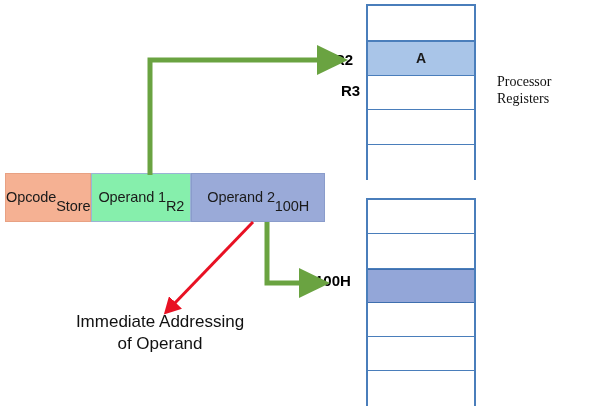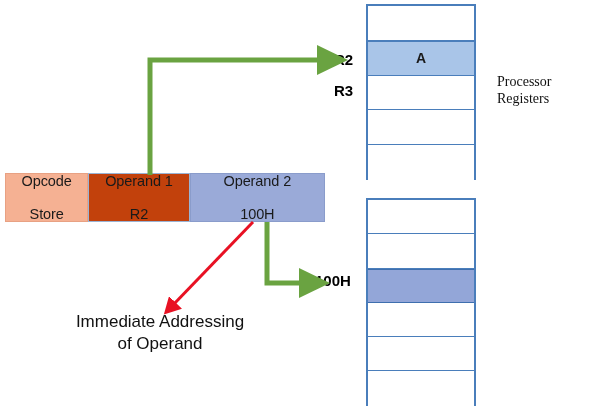--- a/index.html
+++ b/index.html
@@ -25,36 +25,36 @@
     top: 173px;
     width: 320px;
     height: 49px;
     display: flex;
     box-sizing: border-box;
   }
   .instr-cell {
     box-sizing: border-box;
     border: 1px solid #9ab3d4;
     display: flex;
-    flex-direction: column;
+    flex-direction: row;
     align-items: center;
     justify-content: center;
     font-size: 14.5px;
     color: #1a1a1a;
     line-height: 1.12;
     letter-spacing: -0.1px;
   }
   .cell-opcode {
     width: 88px;
     background: #f5b193;
     border-color: #e8a183;
   }
   .cell-op1 {
     width: 107px;
-    background: #c2410c;
+    background: #86efac;
   }
   .cell-op2 {
     width: 143px;
     background: #9aaad8;
     border-color: #8a9ccb;
   }
   .instr-line2 { margin-top: 17px; }
 
   
   .blk {
@@ -104,21 +104,21 @@
 
   
   .tag {
     position: absolute;
     font-size: 15px;
     font-weight: bold;
     color: #000000;
     white-space: nowrap;
   }
   #tag-r2   { left: 334px; top: 51px; }
-  #tag-r3   { left: 334px; top: 82px; }
+  #tag-r3   { left: 341px; top: 82px; }
   #tag-100h { left: 315px; top: 272px; }
 
   
   .side-caption {
     position: absolute;
     font-family: "Liberation Serif", serif;
     font-size: 14px;
     color: #111111;
     line-height: 1.22;
     white-space: nowrap;

